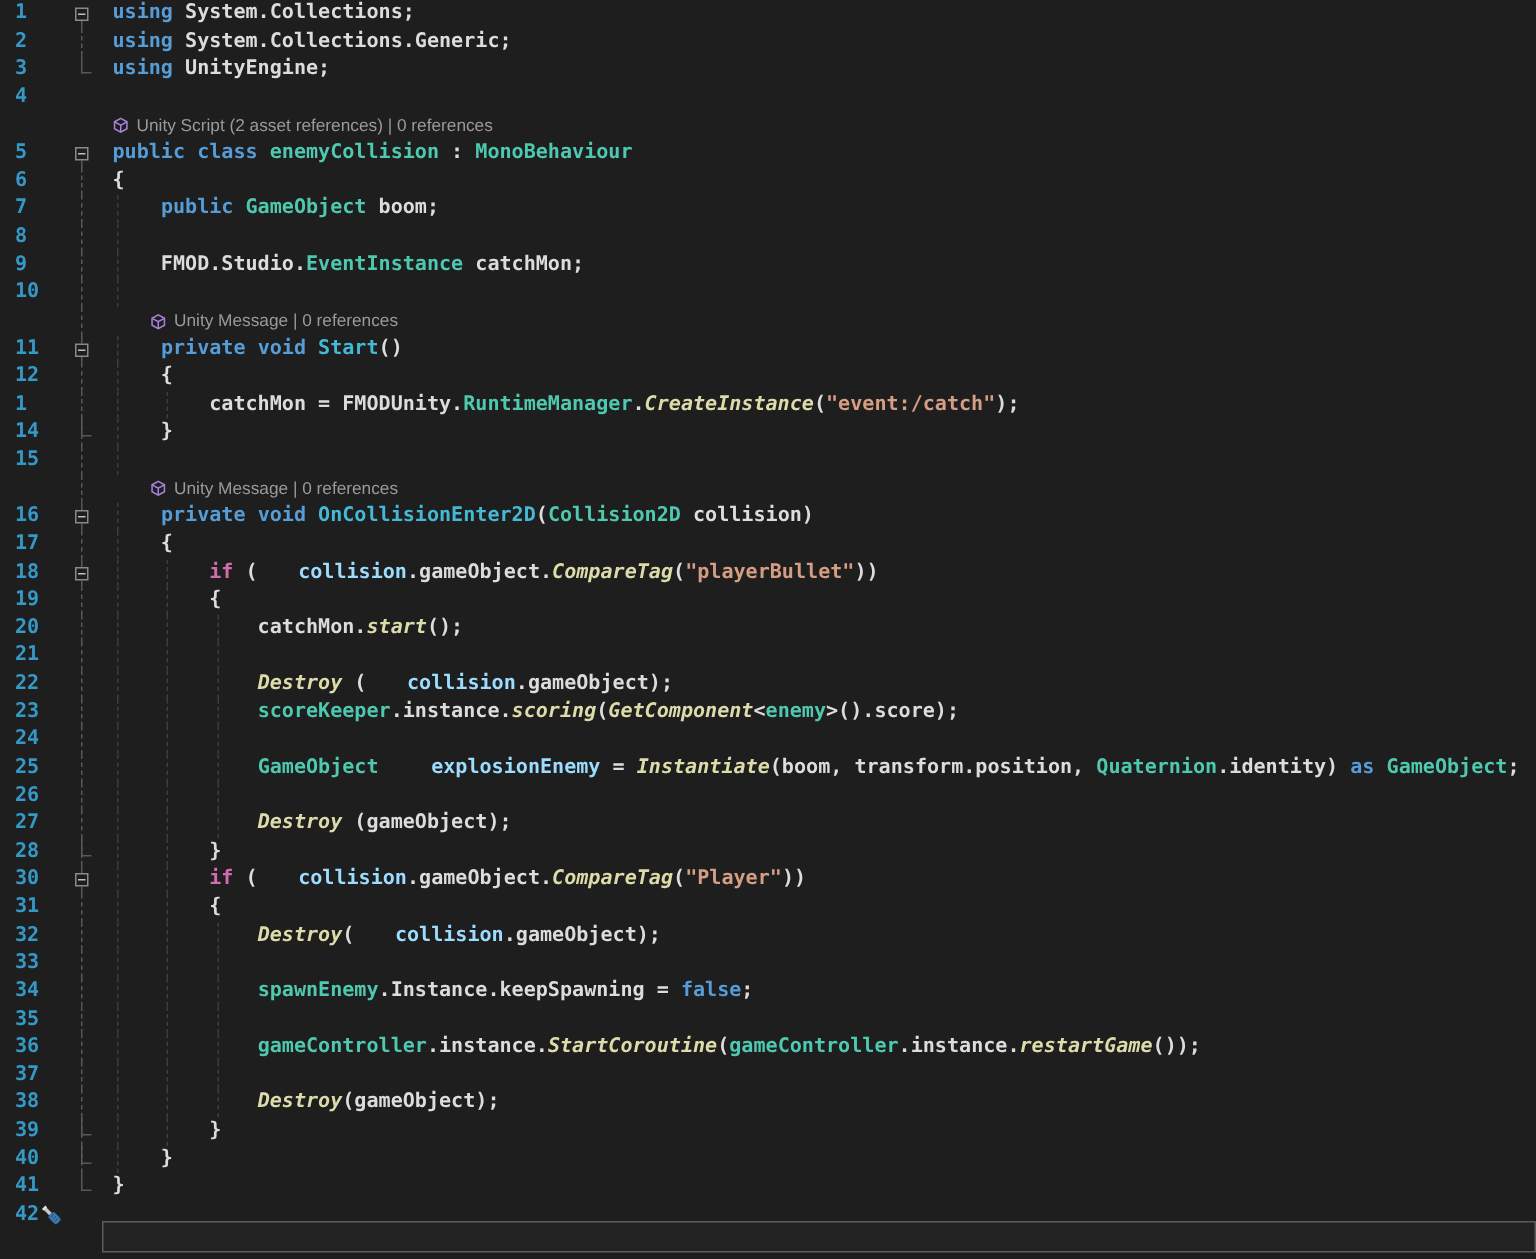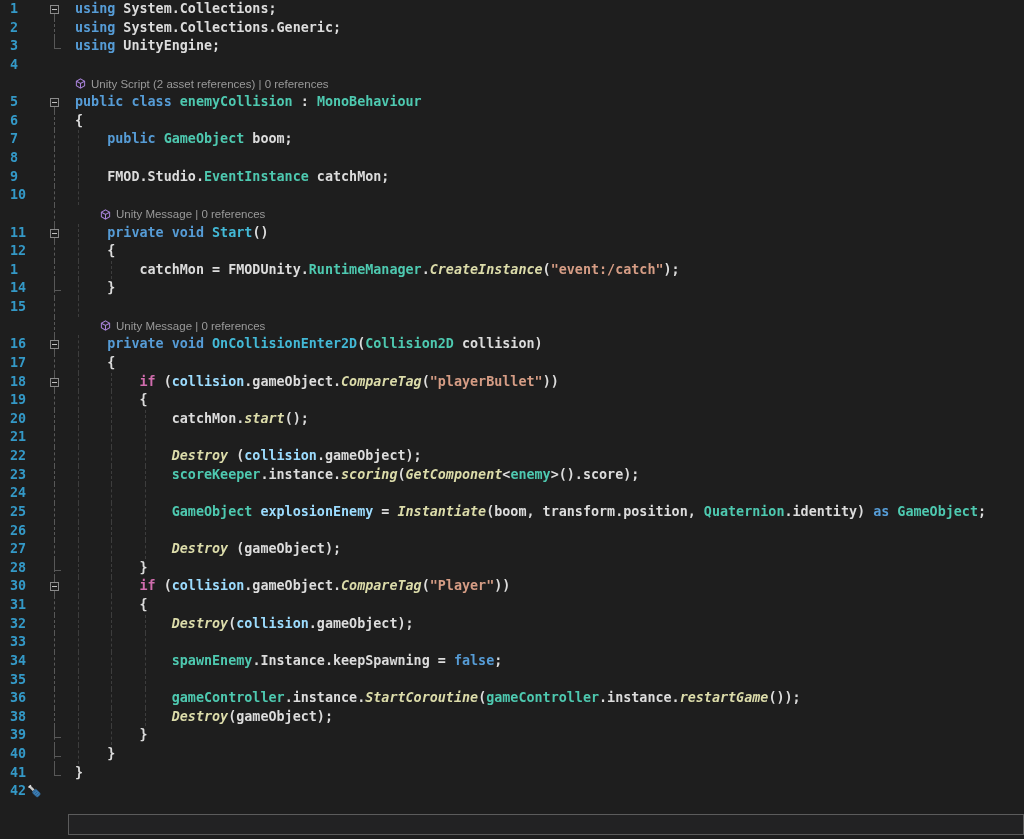--- a/index.html
+++ b/index.html
@@ -20,21 +20,21 @@
   .obox::after{content:"";position:absolute;left:1px;right:1px;top:3px;height:1px;background:#c0c0c0;}
   .ocorner{position:absolute;left:18px;top:0;width:6px;height:11px;border-left:1px solid var(--outline,#585858);border-bottom:1px solid var(--outline,#585858);z-index:2;}
   .code{flex:1;position:relative;white-space:pre;overflow:hidden;color:var(--plain,#dcdcdc);}
   .guide{position:absolute;top:0;bottom:0;width:0;border-left:1px dashed var(--guide,#3d3d3d);}
   .tk-k{color:var(--kw,#569cd6);}
   .tk-c{color:var(--ctrl,#d16dae);}
   .tk-t{color:var(--type,#4ec9b0);}
   .tk-d{color:var(--decl,#43b9d6);}
   .tk-m{color:var(--call,#dcdcaa);font-style:italic;}
   .tk-s{color:var(--str,#d69d85);}
-  .tk-v{color:var(--var,#9cdcfe);}
+  .tk-v{color:var(--var,#9cdcfe);margin-left:27px;}
   .tk-p{color:var(--plain,#dcdcdc);}
   .lens{position:absolute;top:0;height:100%;display:flex;align-items:center;gap:5px;
         font-family:"Liberation Sans",sans-serif;font-size:11.5px;font-weight:normal;
         color:var(--lens,#9a9a9a);white-space:nowrap;text-align:center;}
   .lens svg{flex:none;}
   .gutter .sdriver{position:absolute;left:26px;top:1px;}
   #hscroll{position:absolute;left:68px;top:814px;right:0;height:21px;
            border:1px solid #5c5c5c;background:#222223;box-sizing:border-box;}
 </style>
 </head>
@@ -333,20 +333,27 @@
       <div class="code"><div class="guide" style="left: 3px;"></div><div class="guide" style="left: 36px;"></div><div class="guide" style="left: 70px;"></div></div>
     </div>
     <div class="row">
       <div class="gutter">36</div>
       <div class="outline">
         <div class="oline"></div>
       </div>
       <div class="code"><div class="guide" style="left: 3px;"></div><div class="guide" style="left: 36px;"></div><div class="guide" style="left: 70px;"></div><span class="tk-p">            </span><span class="tk-t">gameController</span><span class="tk-p">.instance.</span><span class="tk-m">StartCoroutine</span><span class="tk-p">(</span><span class="tk-t">gameController</span><span class="tk-p">.instance.</span><span class="tk-m">restartGame</span><span class="tk-p">());</span></div>
     </div>
     <div class="row">
+      <div class="gutter">37</div>
+      <div class="outline">
+        <div class="oline"></div>
+      </div>
+      <div class="code"><div class="guide" style="left: 3px;"></div><div class="guide" style="left: 36px;"></div><div class="guide" style="left: 70px;"></div></div>
+    </div>
+    <div class="row">
       <div class="gutter">38</div>
       <div class="outline">
         <div class="oline"></div>
       </div>
       <div class="code"><div class="guide" style="left: 3px;"></div><div class="guide" style="left: 36px;"></div><div class="guide" style="left: 70px;"></div><span class="tk-p">            </span><span class="tk-m">Destroy</span><span class="tk-p">(gameObject);</span></div>
     </div>
     <div class="row">
       <div class="gutter">39</div>
       <div class="outline">
         <div class="oline"></div>

